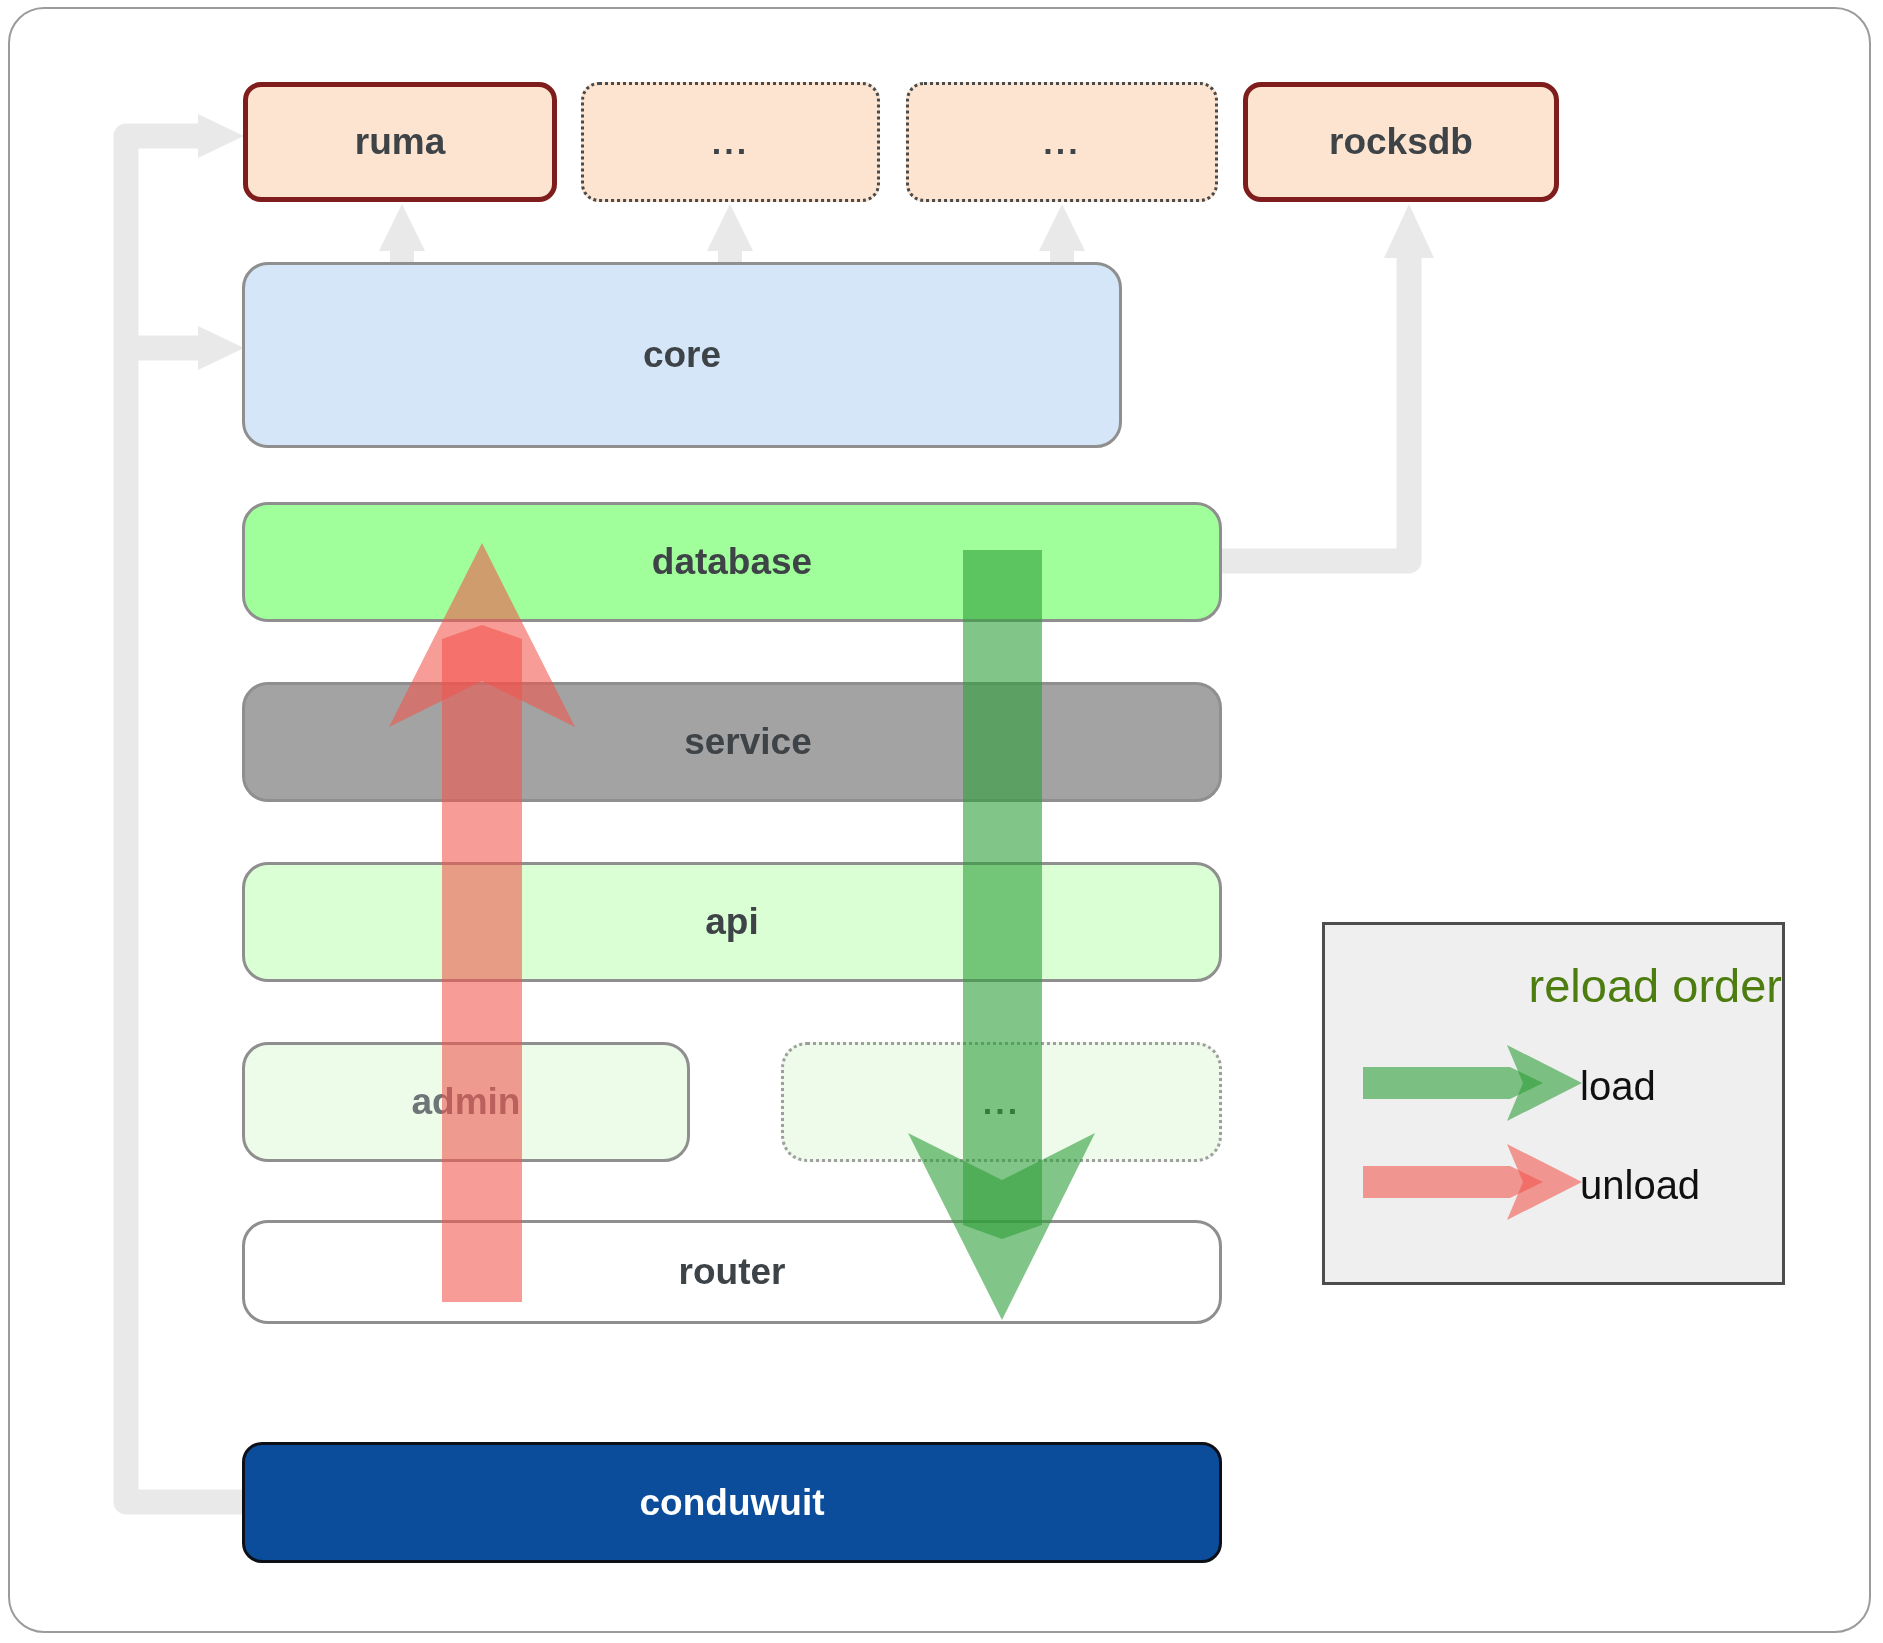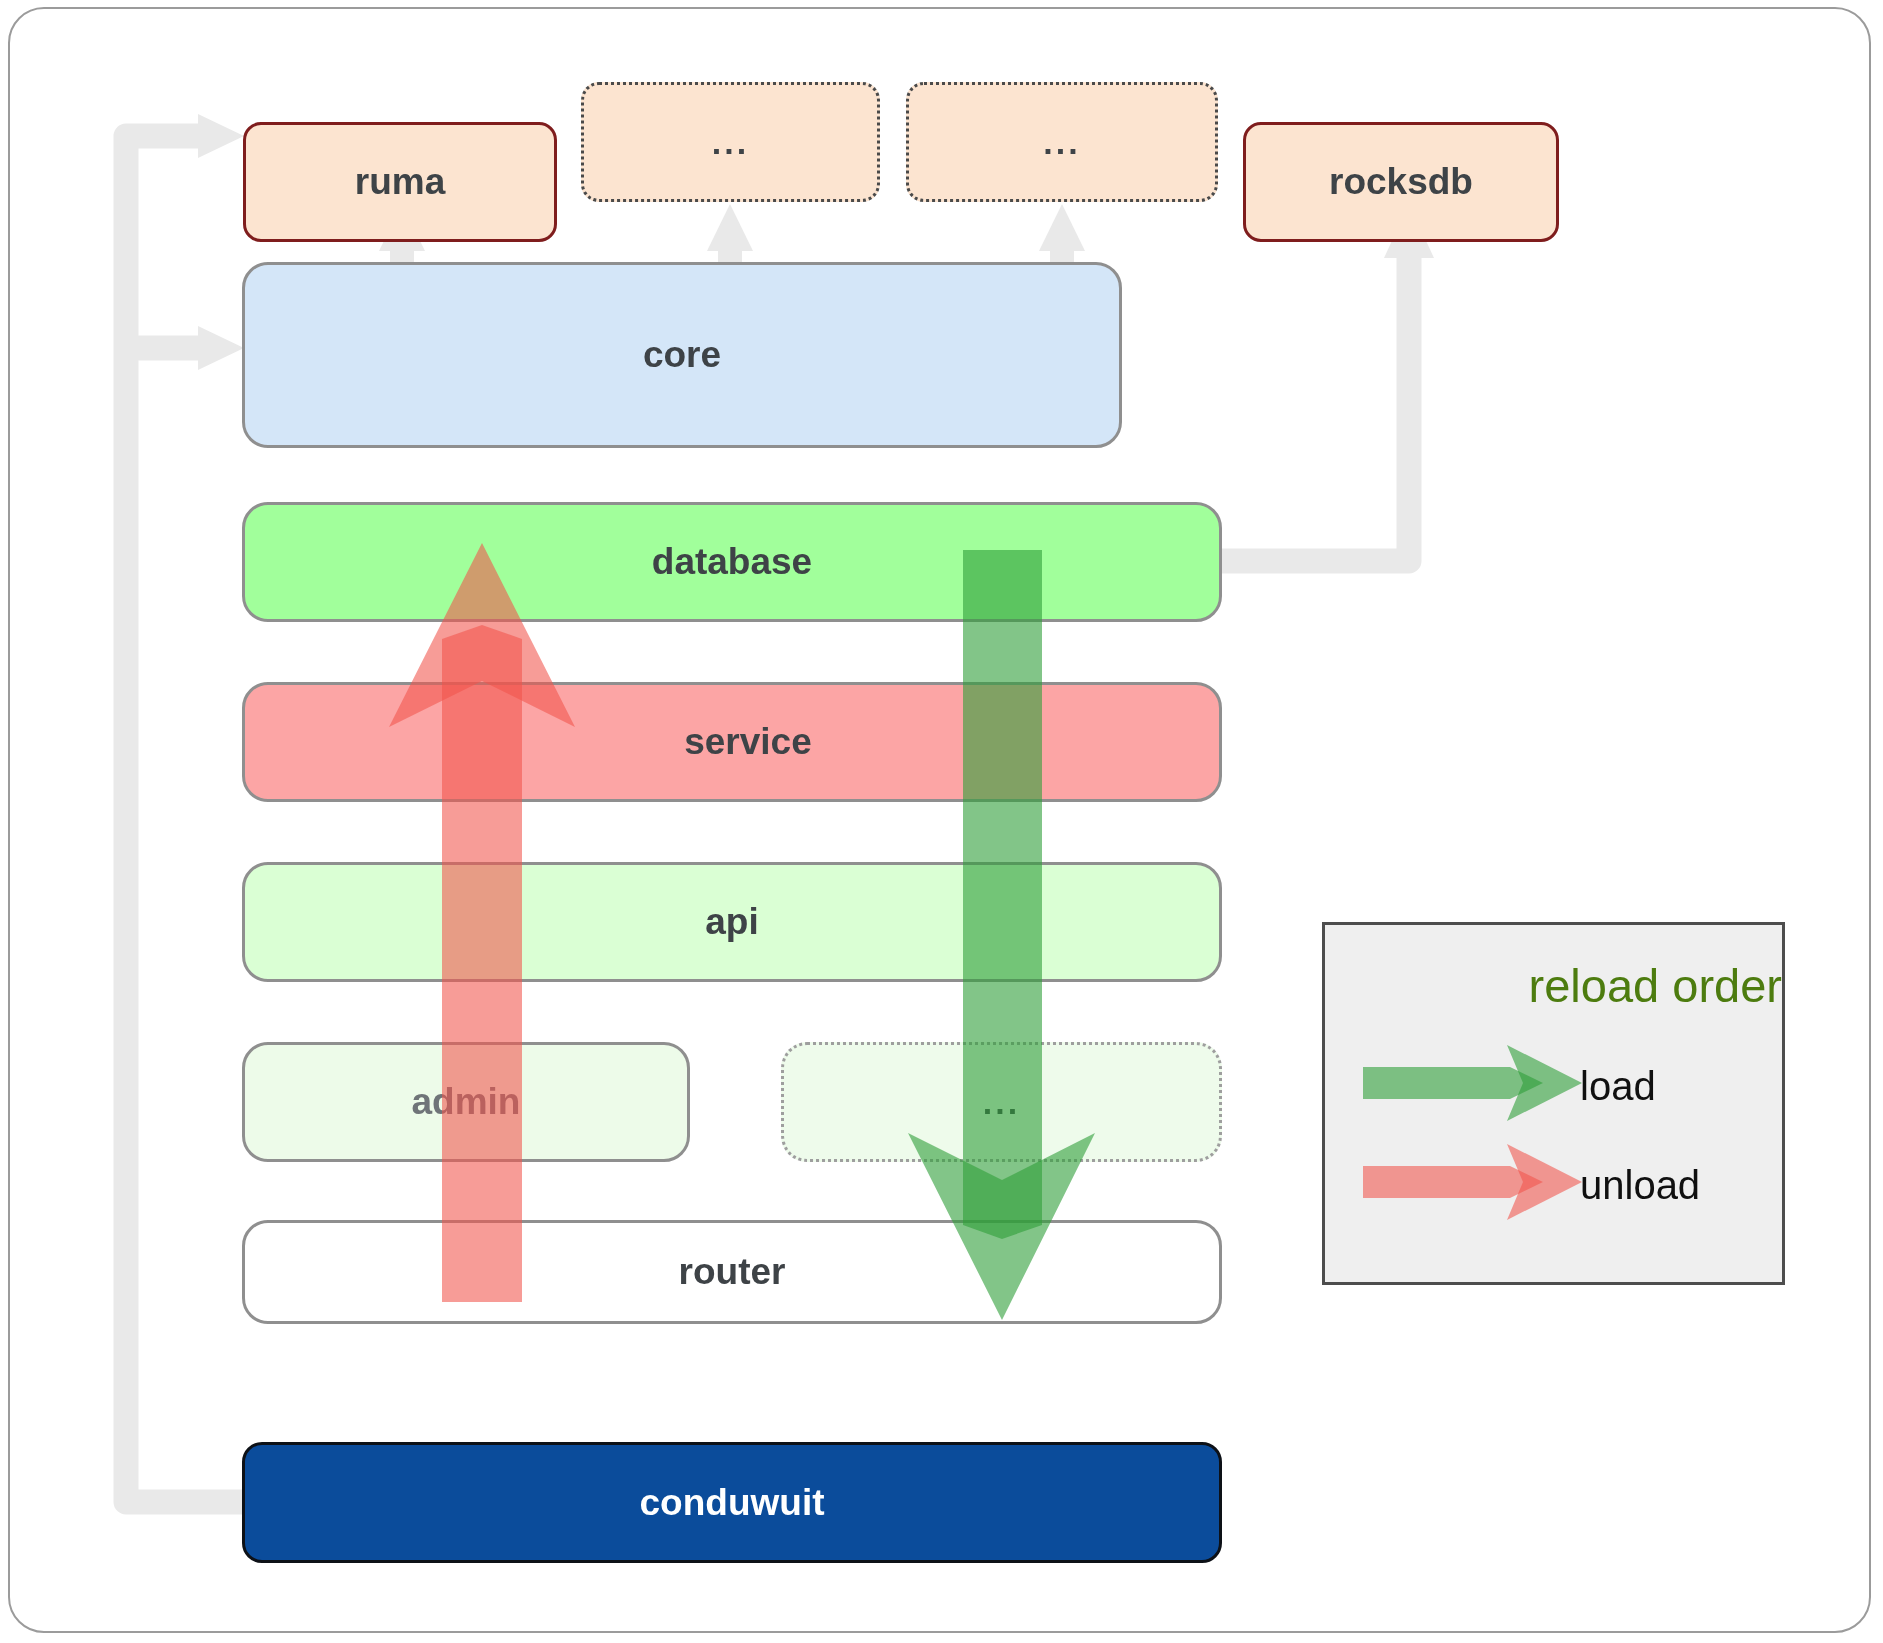--- a/index.html
+++ b/index.html
@@ -15,27 +15,27 @@
   }
   .layer { position: absolute; left: 0; top: 0; width: 1883px; height: 1643px; pointer-events: none; }
   .box {
     position: absolute; box-sizing: border-box;
     display: flex; align-items: center; justify-content: center;
     font-size: 37px; font-weight: 600; color: #3e4347;
   }
   .r-top    { border-radius: 18px; }
   .r-wide   { border-radius: 26px; }
   .peach    { background: #fce4d0; }
-  .b-solid-dark  { border: 3px solid #7f1d1d; margin-top: 40px; }
+  .b-solid-dark  { border: 5px solid #7f1d1d; }
   .b-dot-dark    { border: 3px dotted #4a4a4a; }
   .b-gray        { border: 3px solid #8f8f8f; }
   .b-dot-gray    { border: 3px dotted #9e9e9e; }
   .core     { background: #d4e6f8; }
   .database { background: #a1ff9b; }
-  .service  { background: #fca5a5; padding-left: 32px; }
+  .service  { background: #a3a3a3; padding-left: 32px; }
   .api      { background: #daffd4; }
   .admin    { background: #edfbe9; }
   .dots3    { background: #eefbeb; }
   .router   { background: #ffffff; }
   .conduwuit{ background: #0b4c9b; border: 3px solid #0d1117; border-radius: 20px; }
   .conduwuit .lbl { color: #ffffff; }
   .admin .lbl { color: #6f7478; }
   .ellipsis { font-size: 34px; font-weight: 700; letter-spacing: 3px; }
   .legend {
     position: absolute; left: 1322px; top: 922px; width: 463px; height: 363px;

